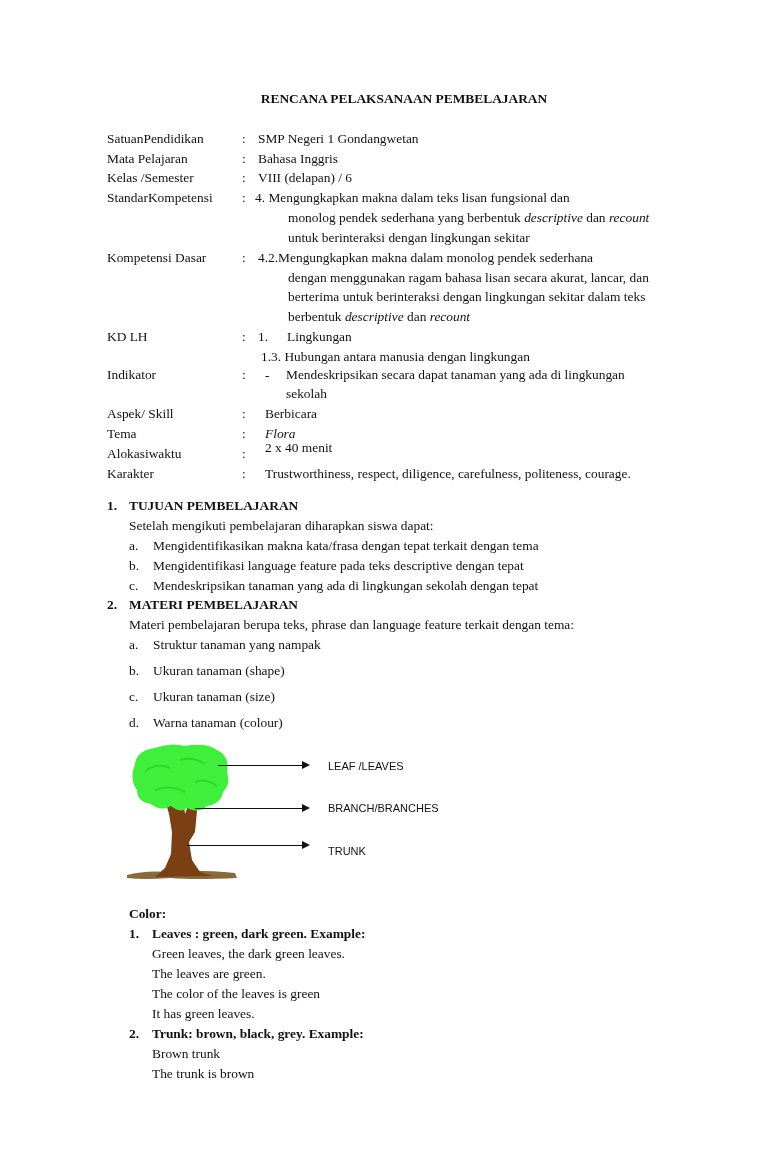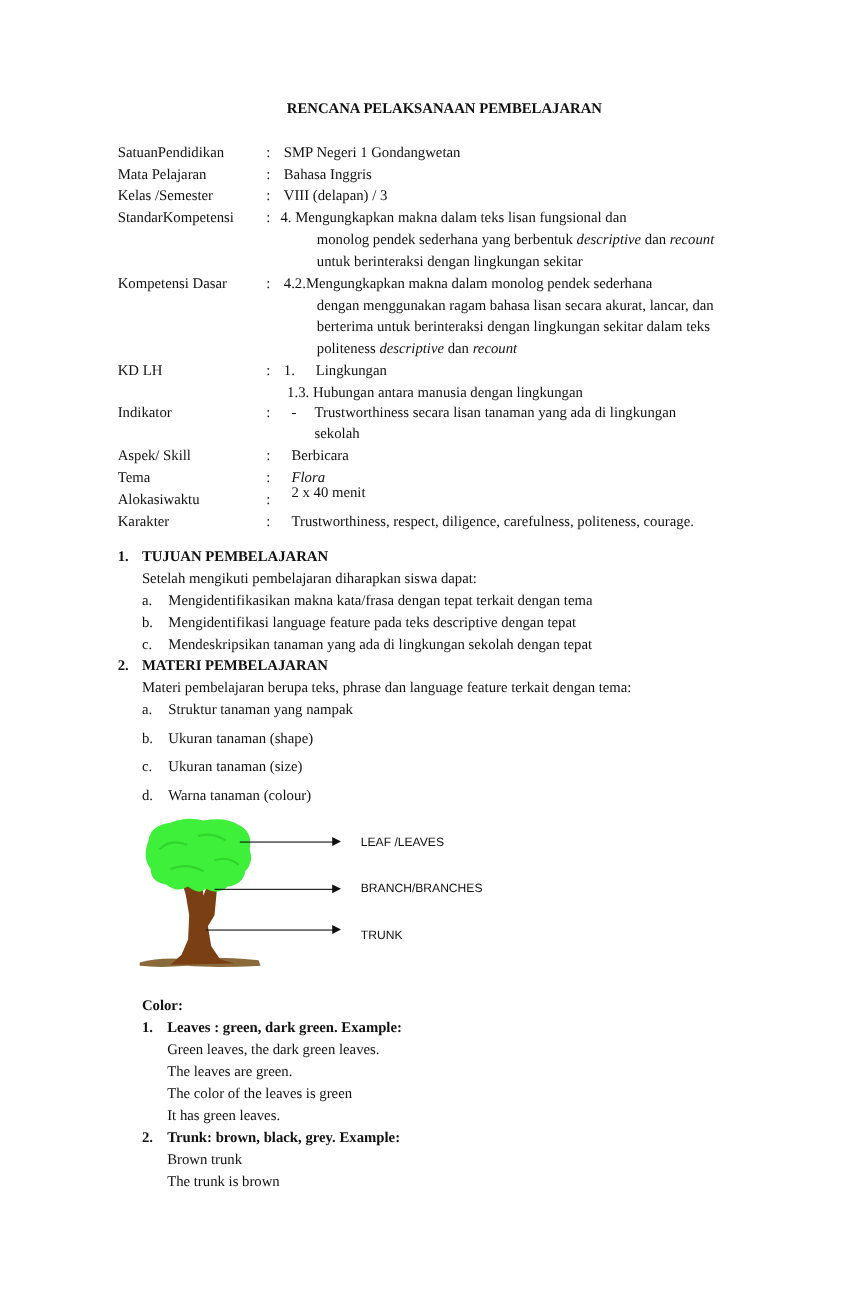--- a/index.html
+++ b/index.html
@@ -33,45 +33,45 @@
     <div class="abs lbl" style="top:132px">SatuanPendidikan</div>
     <div class="abs colon" style="top:132px">:</div>
     <div class="abs val" style="top:132px">SMP Negeri 1 Gondangwetan</div>
 
     <div class="abs lbl" style="top:152px">Mata Pelajaran</div>
     <div class="abs colon" style="top:152px">:</div>
     <div class="abs val" style="top:152px">Bahasa Inggris</div>
 
     <div class="abs lbl" style="top:171px">Kelas /Semester</div>
     <div class="abs colon" style="top:171px">:</div>
-    <div class="abs val" style="top:171px">VIII (delapan)  / 3</div>
+    <div class="abs val" style="top:171px">VIII (delapan)  / 6</div>
 
     <div class="abs lbl" style="top:191px">StandarKompetensi</div>
     <div class="abs colon" style="top:191px">:</div>
     <div class="abs" style="top:191px; left:255px">4.  Mengungkapkan  makna  dalam teks lisan fungsional  dan</div>
     <div class="abs cont" style="top:211px"><span>monolog  pendek sederhana  yang berbentuk </span><span class="i">descriptive</span><span> dan </span><span class="i">recount</span></div>
     <div class="abs cont" style="top:231px">untuk  berinteraksi  dengan lingkungan  sekitar</div>
 
     <div class="abs lbl" style="top:251px">Kompetensi  Dasar</div>
     <div class="abs colon" style="top:251px">:</div>
     <div class="abs" style="top:251px; left:258px">4.2.Mengungkapkan  makna dalam monolog  pendek sederhana</div>
     <div class="abs cont" style="top:271px">dengan menggunakan  ragam bahasa lisan  secara akurat, lancar,  dan</div>
     <div class="abs cont" style="top:290px">berterima  untuk  berinteraksi  dengan lingkungan  sekitar dalam teks</div>
-    <div class="abs cont" style="top:310px"><span>politeness  </span><span class="i">descriptive</span><span> dan </span><span class="i">recount</span></div>
+    <div class="abs cont" style="top:310px"><span>berbentuk  </span><span class="i">descriptive</span><span> dan </span><span class="i">recount</span></div>
 
     <div class="abs lbl" style="top:330px">KD LH</div>
     <div class="abs colon" style="top:330px">:</div>
     <div class="abs" style="top:330px; left:258px">1.</div>
     <div class="abs" style="top:330px; left:287px">Lingkungan</div>
     <div class="abs" style="top:350px; left:261px">1.3. Hubungan  antara  manusia  dengan lingkungan</div>
 
     <div class="abs lbl" style="top:368px">Indikator</div>
     <div class="abs colon" style="top:368px">:</div>
     <div class="abs" style="top:368px; left:265px">-</div>
-    <div class="abs" style="top:368px; left:286px">Trustworthiness  secara lisan  tanaman  yang ada di lingkungan</div>
+    <div class="abs" style="top:368px; left:286px">Mendeskripsikan  secara dapat  tanaman  yang ada di lingkungan</div>
     <div class="abs" style="top:387px; left:286px">sekolah</div>
 
     <div class="abs lbl" style="top:407px">Aspek/ Skill</div>
     <div class="abs colon" style="top:407px">:</div>
     <div class="abs" style="top:407px; left:265px">Berbicara</div>
 
     <div class="abs lbl" style="top:427px">Tema</div>
     <div class="abs colon" style="top:427px">:</div>
     <div class="abs i" style="top:427px; left:265px">Flora</div>
 

